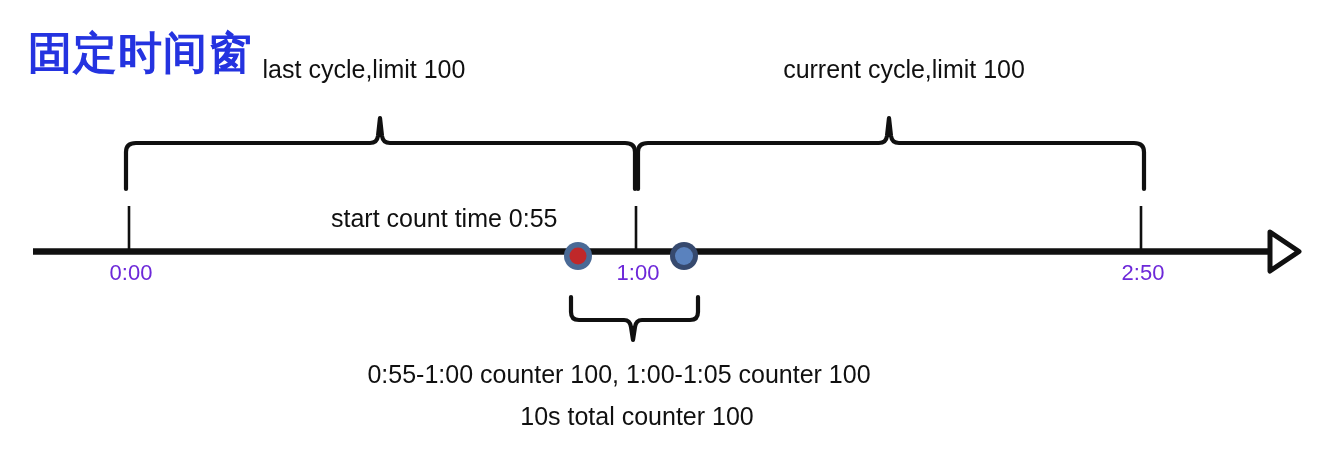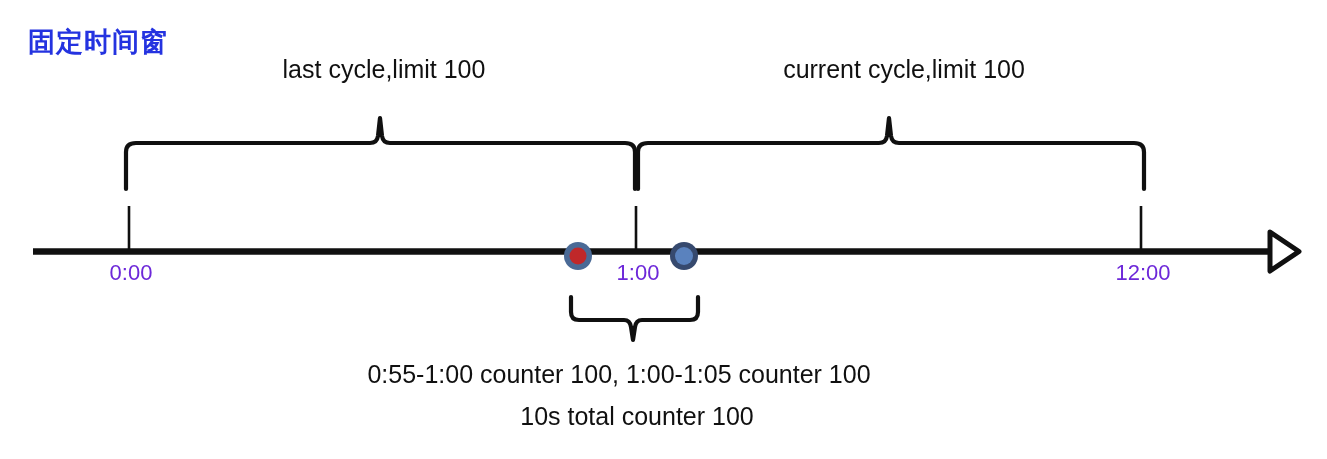--- a/index.html
+++ b/index.html
@@ -12,21 +12,21 @@
     width: 1327px;
     height: 459px;
     background: #ffffff;
     font-family: "Liberation Sans", sans-serif;
     overflow: hidden;
   }
   .title {
     position: absolute;
     left: 28px;
     top: 24px;
-    font-size: 27px;
+    font-size: 44px;
     font-weight: 700;
     color: #2433e0;
     letter-spacing: 1px;
     white-space: nowrap;
   }
   .lbl {
     position: absolute;
     font-size: 25px;
     color: #101010;
     white-space: nowrap;
@@ -52,27 +52,28 @@
     pointer-events: none;
   }
 </style>
 </head>
 <body>
 
 <div id="canvas">
 
   <div class="title">固定时间窗</div>
 
-  <div class="lbl center" style="left:384px; top:57px;text-align:right;">last cycle,limit 100</div>
+  <div class="lbl center" style="left:364px; top:57px;text-align:right;">last cycle,limit 100</div>
   <div class="lbl center" style="left:904px; top:57px;">current cycle,limit 100</div>
 
+  <div class="lbl" style="left:331px; top:206px;">start count time 0:55</div>
 
   <div class="tick-lbl" style="left:131px; top:262px;">0:00</div>
   <div class="tick-lbl" style="left:638px; top:262px;">1:00</div>
-  <div class="tick-lbl" style="left:1143px; top:262px;">12:00</div>
+  <div class="tick-lbl" style="left:1143px; top:262px;">2:50</div>
 
   <div class="lbl center" style="left:619px; top:362px;">0:55-1:00 counter 100, 1:00-1:05 counter 100</div>
   <div class="lbl center" style="left:637px; top:404px;">10s total counter 100</div>
 
   <svg class="overlay" viewBox="0 0 1327 459">
 
     <path d="M 126,189
              L 126,152
              Q 126,143 136,143
              L 370,143

